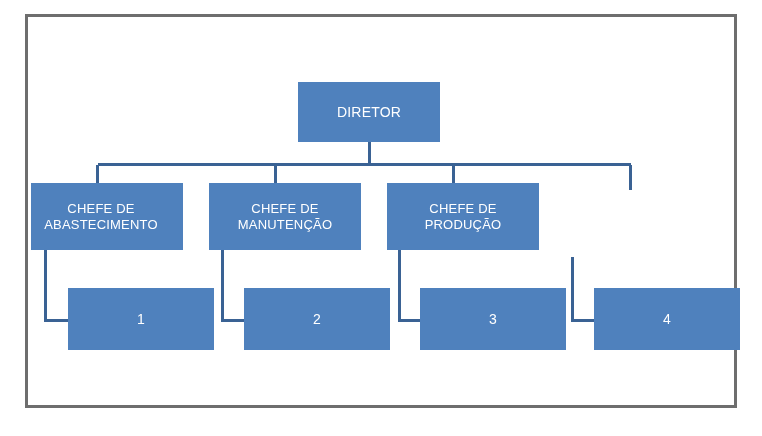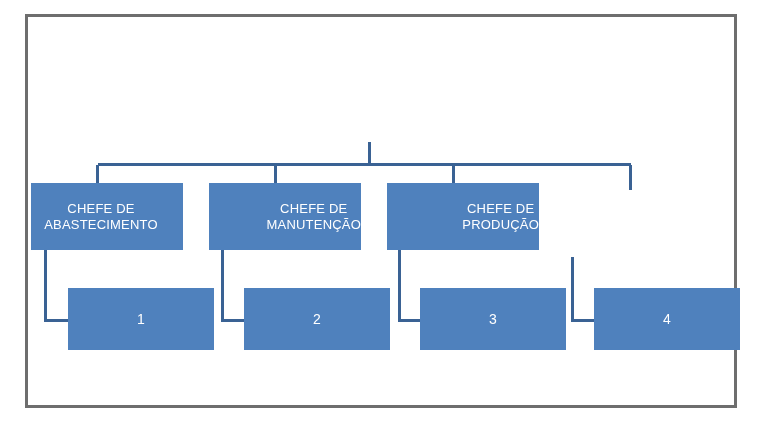--- a/index.html
+++ b/index.html
@@ -77,21 +77,20 @@
     line-height: 1.18;
     letter-spacing: 0.2px;
     white-space: pre-line;
   }
 
   .node.lvl1 {
     font-size: 14px;
   }
   .node.lvl2 {
     font-size: 13px;
-    justify-content: flex-end;
   }
   .node.lvl3 {
     font-size: 14px;
   }
 
   
   .node.overflow-text {
     overflow: visible;
   }
   .node.overflow-text > span {
@@ -123,20 +122,23 @@
         <path d="M 453.5 164.5 L 453.5 183"></path>
         <path d="M 630.5 164.5 L 630.5 190"></path>
 
         <path d="M 45.5 250 L 45.5 320.5 L 68 320.5"></path>
         <path d="M 222.5 250 L 222.5 320.5 L 244 320.5"></path>
         <path d="M 399.5 250 L 399.5 320.5 L 420 320.5"></path>
         <path d="M 572.5 257 L 572.5 320.5 L 594 320.5"></path>
       </g>
     </svg>
 
+    <div class="node lvl1" style="left:298px; top:82px; width:142px; height:60px;">
+      <span>DIRETOR</span>
+    </div>
 
     <div class="node lvl2 overflow-text" style="left:31px; top:183px; width:152px; height:67px;">
       <span>CHEFE DE
 ABASTECIMENTO</span>
     </div>
 
     <div class="node lvl2" style="left:209px; top:183px; width:152px; height:67px;">
       <span>CHEFE DE
 MANUTENÇÃO</span>
     </div>

